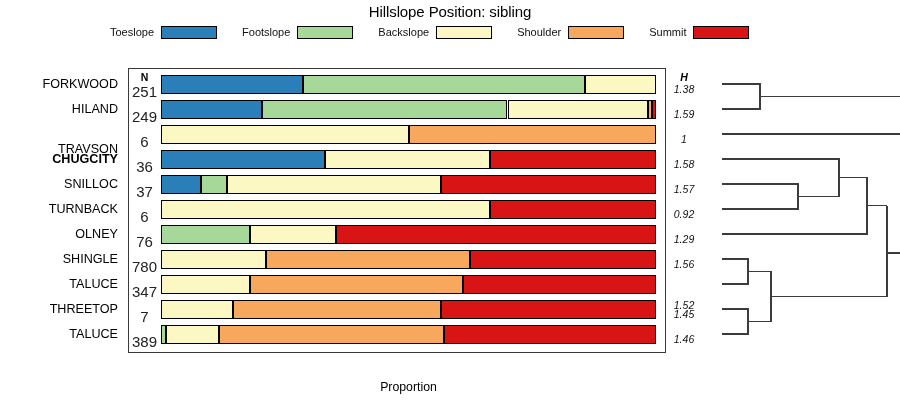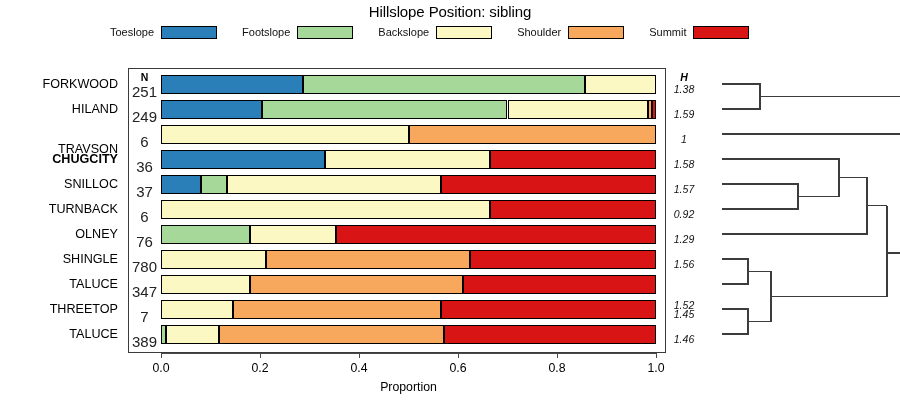--- a/index.html
+++ b/index.html
@@ -247,35 +247,20 @@
         <div class="seg" style="left: 280.17px; width: 214.83px; background: rgb(216, 20, 20);"></div>
       </div>
       <div class="bar-row" style="top: 256.5px;">
         <div class="seg" style="left: 0px; width: 4.95px; background: rgb(166, 216, 154);"></div>
         <div class="seg" style="left: 4.95px; width: 52.965px; background: rgb(251, 248, 196);"></div>
         <div class="seg" style="left: 57.915px; width: 225.225px; background: rgb(247, 168, 92);"></div>
         <div class="seg" style="left: 283.14px; width: 211.86px; background: rgb(216, 20, 20);"></div>
       </div>
     </div>
 
-  <div class="xaxis" id="xaxis">
-    <div class="axis-line"></div>
-  <div class="tick" style="left: 0px;"></div>
-      <div class="ticklabel" style="left: 0px;">0.0</div>
-      <div class="tick" style="left: 99px;"></div>
-      <div class="ticklabel" style="left: 99px;">0.2</div>
-      <div class="tick" style="left: 198px;"></div>
-      <div class="ticklabel" style="left: 198px;">0.4</div>
-      <div class="tick" style="left: 297px;"></div>
-      <div class="ticklabel" style="left: 297px;">0.6</div>
-      <div class="tick" style="left: 396px;"></div>
-      <div class="ticklabel" style="left: 396px;">0.8</div>
-      <div class="tick" style="left: 495px;"></div>
-      <div class="ticklabel" style="left: 495px;">1.0</div>
-    </div>
   <div class="xtitle">Proportion</div>
 
   <div class="dendro">
     <svg width="200" height="285" viewBox="0 0 200 285">
       <g fill="none" stroke="#3c3c3c" stroke-width="1.1" shape-rendering="crispEdges">
 
         <path d="M22,16 H60 V41 H22"></path>
 
         <path d="M60,28.5 H207"></path>
 

